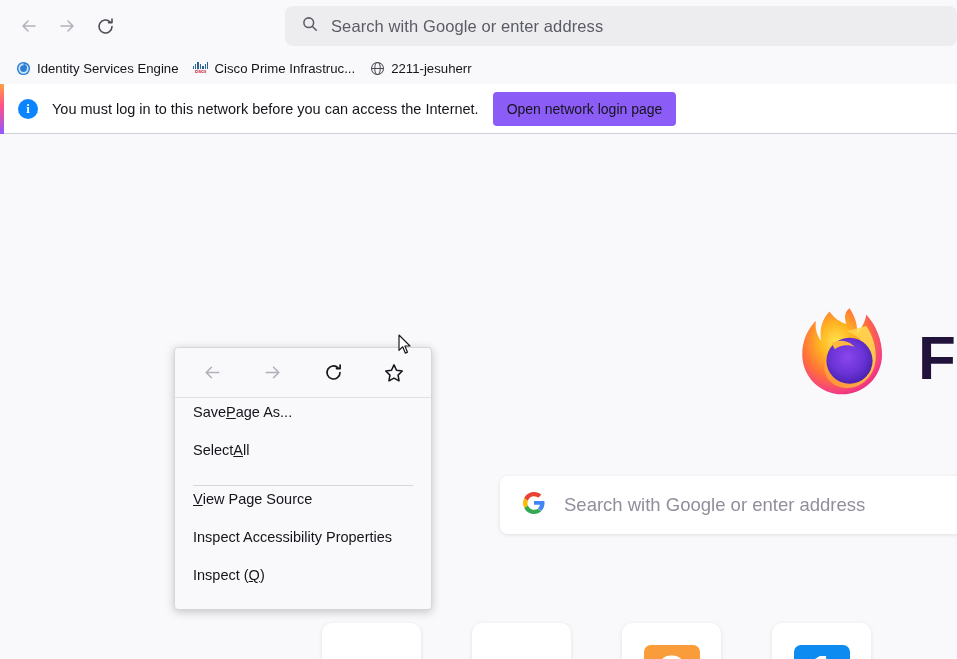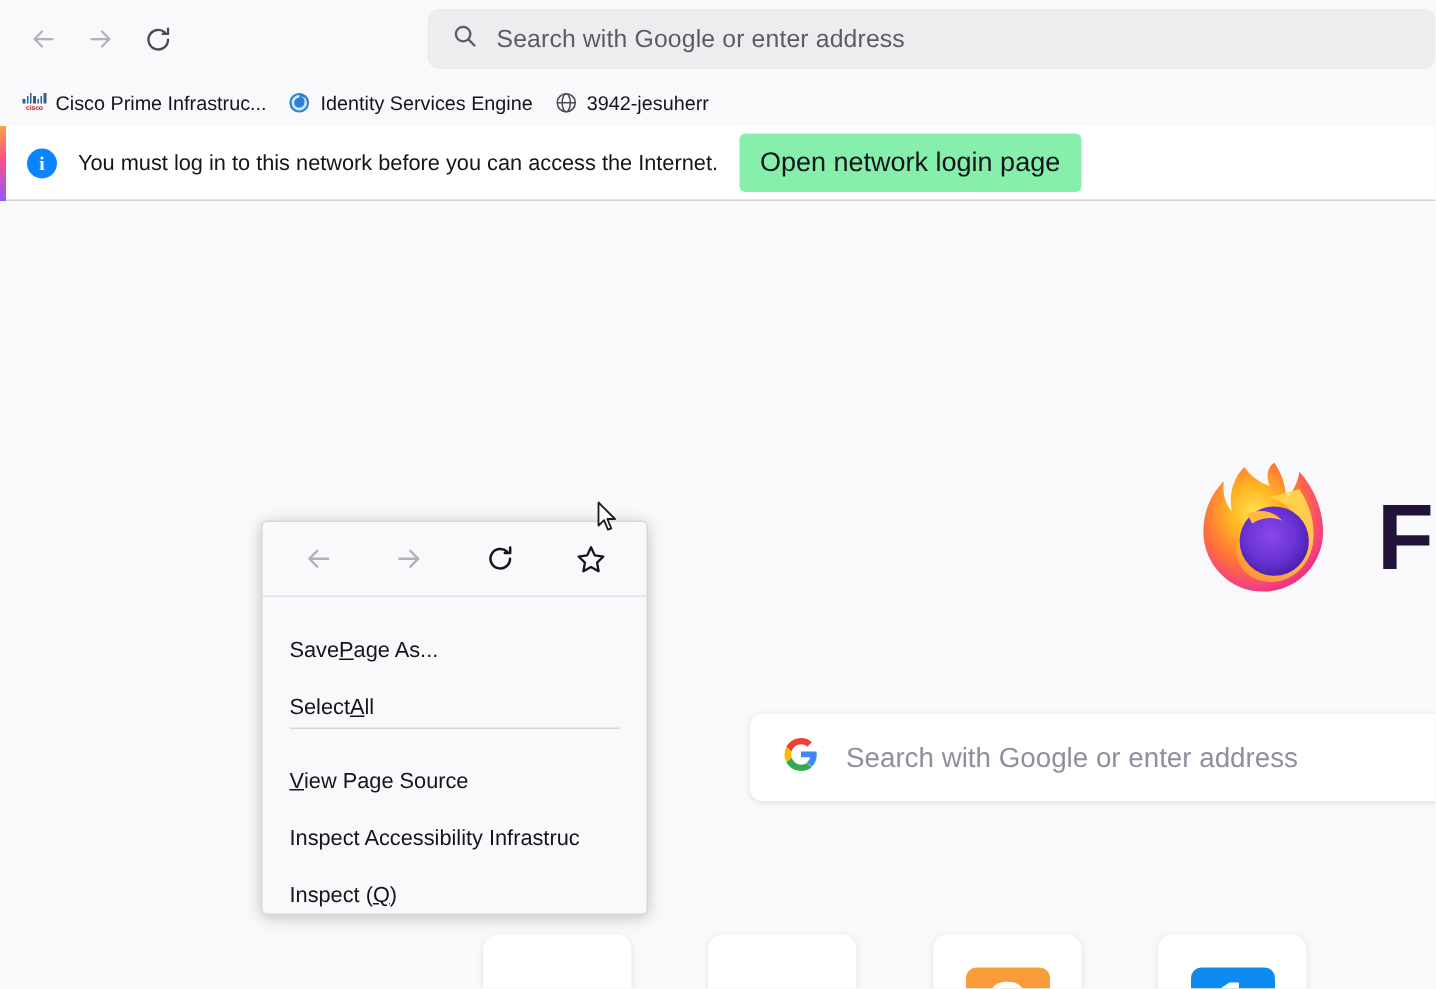--- a/index.html
+++ b/index.html
@@ -69,22 +69,22 @@
     background: linear-gradient(180deg, #ff9f40 0%, #ff4f8b 45%, #9059ff 100%);
   }
   .notif-icon {
     width: 20px; height: 20px; border-radius: 50%; background: #0a84ff;
     color: #fff; font-size: 13px; font-weight: bold;
     display: flex; align-items: center; justify-content: center;
     font-family: "Liberation Serif", serif;
   }
   .notif-text { font-size: 14.5px; color: #15141a; text-align: center; }
   .notif-btn {
-    background: #86efac; border: none; border-radius: 4px;
-    padding: 9px 14px; font-size: 18px; color: #15141a;
+    background: #8b5cf6; border: none; border-radius: 4px;
+    padding: 9px 14px; font-size: 14px; color: #15141a;
     font-family: "Liberation Sans", sans-serif;
   }
 
   
   .page {
     position: absolute; top: 135px; left: 0; width: 957px; height: 524px;
     background: #f9f9fb; overflow: hidden;
   }
   .brand {
     position: absolute; left: 797px; top: 168px;
@@ -131,21 +131,21 @@
     height: 50px; display: flex; align-items: center;
     border-bottom: 1px solid #e0e0e6;
     padding: 0 18px; justify-content: space-between;
   }
   .ctx-tool {
     width: 38px; height: 34px; display: flex; align-items: center; justify-content: center;
     border-radius: 4px;
   }
   .ctx-items { padding: 6px 0 4px 0; }
   .ctx-item {
-    height: 38px; display: flex; align-items: flex-end;
+    height: 38px; display: flex; align-items: flex-start;
     padding-left: 18px; font-size: 14.5px; color: #15141a;
     position: relative;
   }
   .ctx-item u { text-decoration: underline; }
   .ctx-sep { height: 1px; background: #d7d7db; margin: 5px 18px; }
 
   .cursor { position: absolute; left: 398px; top: 334px; z-index: 80; }
 </style>
 </head>
 <body>
@@ -176,59 +176,59 @@
         <svg width="18" height="18" viewBox="0 0 20 20" fill="none" stroke="#5b5b66" stroke-width="1.7" stroke-linecap="round">
           <circle cx="8.6" cy="8.6" r="5.4"></circle>
             <path d="M12.7 12.7 17 17"></path>
         </svg>
       </span>
       <span class="ph">Search with Google or enter address</span>
     </div>
   </div>
 
   <div class="bookmarks">
+
+    <div class="bm">
+      <span class="fav">
+        <svg width="15" height="15" viewBox="0 0 16 16">
+          <circle cx="8" cy="8" r="7" fill="#2b7fd4"></circle>
+          <path d="M8 2.5a5.5 5.5 0 1 0 5.5 5.5A4.3 4.3 0 0 0 9 3.6 3.4 3.4 0 0 1 11.6 8 3.6 3.6 0 1 1 8 4.4" fill="#cfe4f7"></path>
+        </svg>
+      </span>
+      <span class="bm-label">Identity Services Engine</span>
+    </div>
 
     <div class="bm">
       <span class="fav">
         <span class="cisco-fav">
           <span class="cisco-bars">
               <i style="height:3px"></i>
               <i style="height:5px"></i>
               <i style="height:7px"></i>
               <i style="height:5px"></i>
               <i style="height:3px"></i>
               <i style="height:5px"></i>
               <i style="height:7px"></i>
             </span>
           <span class="cisco-word">cisco</span>
         </span>
       </span>
       <span class="bm-label">Cisco  Prime Infrastruc...</span>
     </div>
 
-    <div class="bm">
-      <span class="fav">
-        <svg width="15" height="15" viewBox="0 0 16 16">
-          <circle cx="8" cy="8" r="7" fill="#2b7fd4"></circle>
-          <path d="M8 2.5a5.5 5.5 0 1 0 5.5 5.5A4.3 4.3 0 0 0 9 3.6 3.4 3.4 0 0 1 11.6 8 3.6 3.6 0 1 1 8 4.4" fill="#cfe4f7"></path>
-        </svg>
-      </span>
-      <span class="bm-label">Identity Services Engine</span>
-    </div>
-
 
     <div class="bm">
       <span class="fav">
         <svg width="15" height="15" viewBox="0 0 16 16" fill="none" stroke="#4b4b55" stroke-width="1.1">
           <circle cx="8" cy="8" r="6.4"></circle>
             <ellipse cx="8" cy="8" rx="2.9" ry="6.4"></ellipse>
             <path d="M1.6 8h12.8"></path>
         </svg>
       </span>
-      <span class="bm-label">3942-jesuherr</span>
+      <span class="bm-label">2211-jesuherr</span>
     </div>
 
 
   </div>
 
   <div class="notif">
     <div class="notif-accent"></div>
     <div class="notif-icon">i</div>
     <div class="notif-text">You must log in to this network before you can access the Internet.</div>
     <button class="notif-btn">Open network login page</button>
@@ -347,21 +347,21 @@
           <u>A</u>
           <span>ll</span>
       </div>
       <div class="ctx-sep"></div>
       <div class="ctx-item">
         <span></span>
           <u>V</u>
           <span>iew Page Source</span>
       </div>
       <div class="ctx-item">
-        <span>Inspect Accessibility Infrastruc</span>
+        <span>Inspect Accessibility Properties</span>
           <u></u>
           <span></span>
       </div>
       <div class="ctx-item">
         <span>Inspect (</span>
           <u>Q</u>
           <span>)</span>
       </div>
     </div>
 

